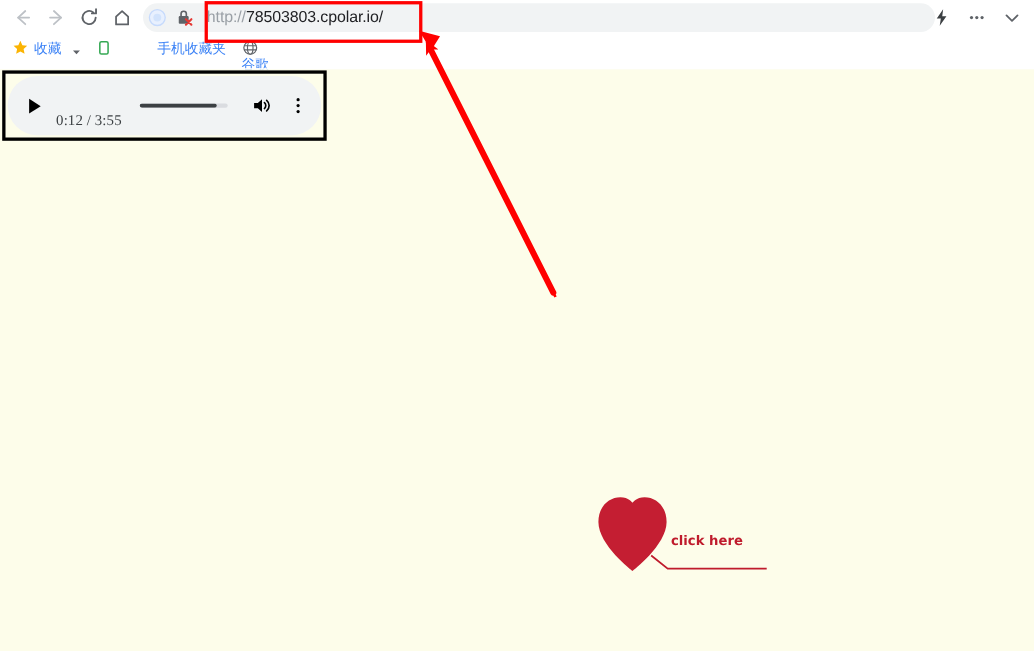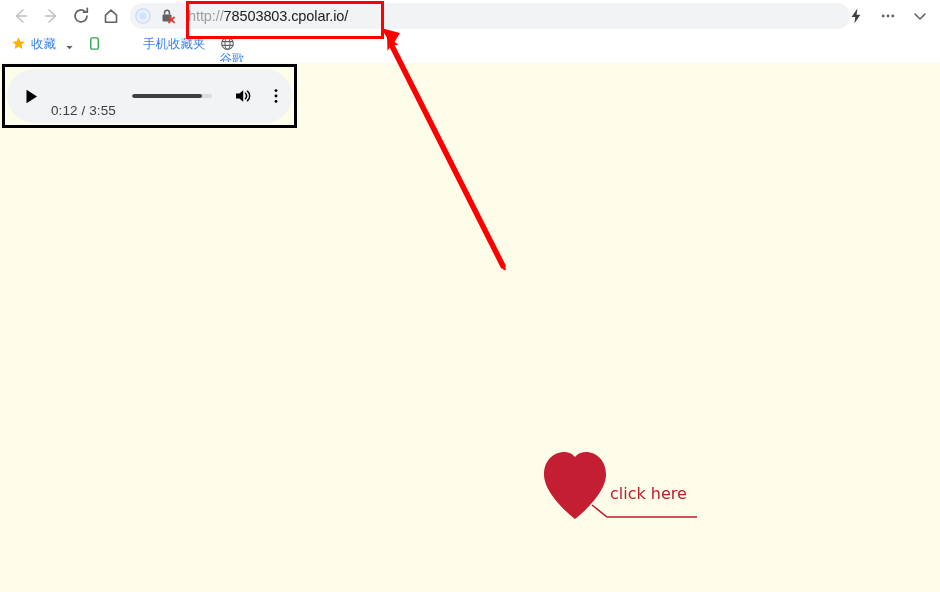--- a/index.html
+++ b/index.html
@@ -71,34 +71,35 @@
     border: 3px solid #000000; background: #fdfdea;
   }
   .audio-pill {
     position: absolute; left: 2px; top: 2px; width: 285px; height: 54px;
     background: #f1f3f4; border-radius: 28px;
     display: flex; align-items: center;
   }
   .ap-play { width: 40px; display: flex; align-items: center; justify-content: center; flex: none; margin-left: 4px; }
   .ap-time {
     font-size: 13.5px; color: #3c4043; white-space: nowrap; flex: none;
-    font-family: Liberation Sans, sans-serif; letter-spacing: 0.1px; margin-top: 28px;
+    font-family: Liberation Serif, serif; letter-spacing: 0.1px; margin-top: 28px;
   }
   .ap-bar-wrap { flex: none; margin-left: 16px; width: 80px; height: 14px; display: flex; align-items: center; }
   .ap-bar { position: relative; width: 80px; height: 4px; border-radius: 2px; background: #dadce0; overflow: hidden; }
   .ap-bar .filled { position: absolute; left: 0; top: 0; height: 4px; background: #3c4043; border-radius: 2px; }
   .ap-vol { flex: none; margin-left: 18px; width: 26px; display: flex; align-items: center; justify-content: center; }
   .ap-kebab { flex: none; margin-left: 8px; width: 24px; display: flex; align-items: center; justify-content: center; }
 
   
   .heart-wrap { position: absolute; left: 540px; top: 384px; width: 175px; height: 75px; }
   .clickhere {
     position: absolute; left: 70px; top: 37px;
-    font-size: 16px; color: #bf1b2c; white-space: nowrap;
+    font-size: 12px; color: #bf1b2c; white-space: nowrap;
     font-family: "DejaVu Sans", sans-serif;
+    font-weight: bold;
   }
 
   
   .annot { position: absolute; left: 0; top: 0; width: 940px; height: 592px; pointer-events: none; }
   .redbox {
     position: absolute; left: 186px; top: 1px; width: 198px; height: 38px;
     border: 3px solid #ff0000; background: transparent;
   }
 </style>
 </head>

